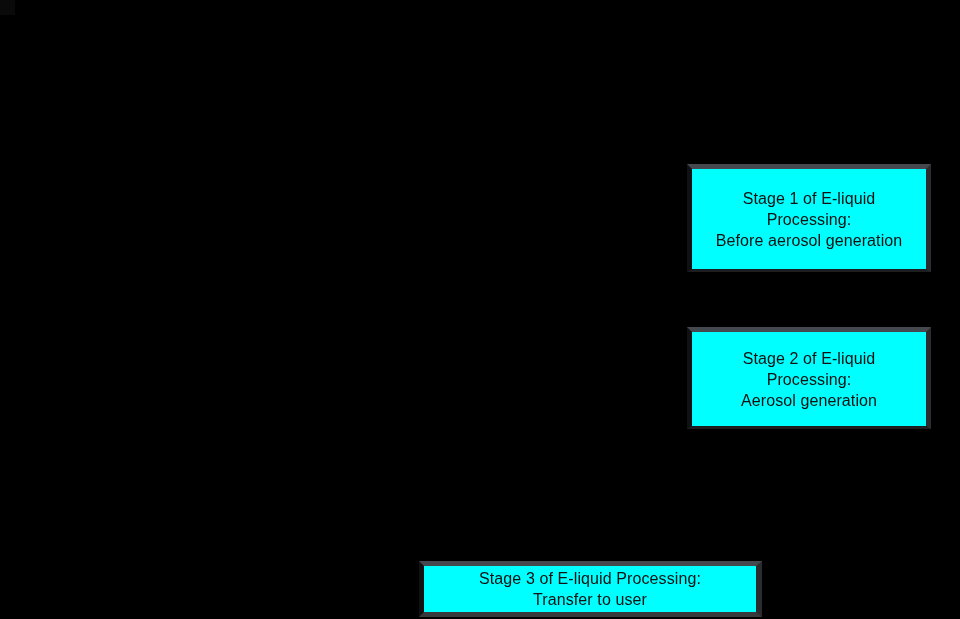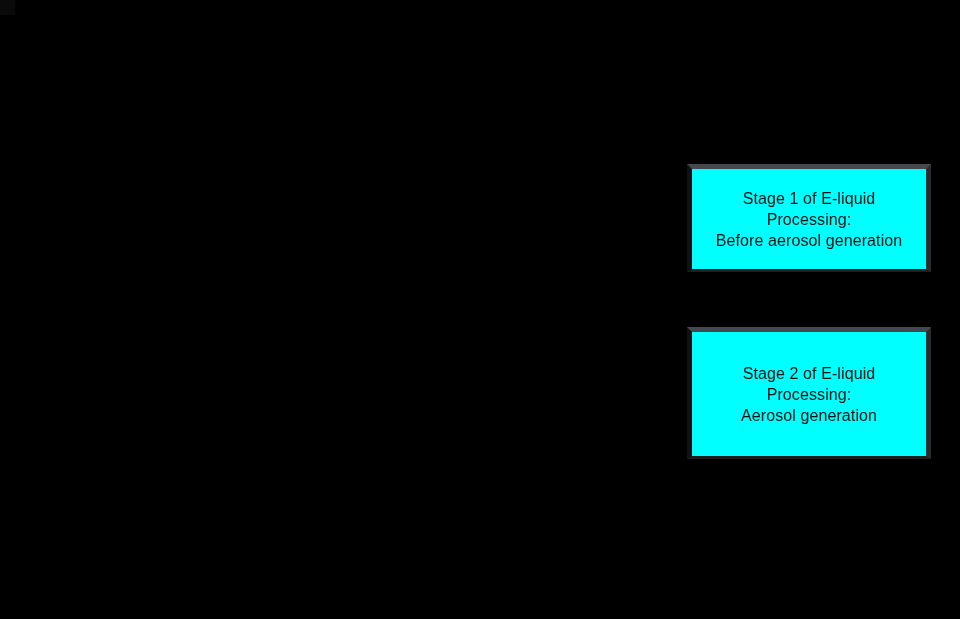--- a/index.html
+++ b/index.html
@@ -41,21 +41,21 @@
     top: 164px;
     width: 244px;
     height: 108px;
     border-bottom: 3px solid #1c1e20;
     align-items: center;
   }
   .node-stage-2 {
     left: 687px;
     top: 327px;
     width: 244px;
-    height: 132px;
+    height: 102px;
     border-bottom: 3px solid #1c1e20;
   }
   .node-stage-3 {
     left: 419px;
     top: 561px;
     width: 343px;
     height: 56px;
     border-right-width: 6px;
     border-bottom: 5px solid #37393d;
   }
@@ -80,14 +80,18 @@
 Processing:
 Before aerosol generation</div>
   </div>
 
   <div class="flow-node node-stage-2">
     <div class="node-label">Stage 2 of E-liquid
 Processing:
 Aerosol generation</div>
   </div>
 
+  <div class="flow-node node-stage-3">
+    <div class="node-label">Stage 3 of E-liquid Processing:
+Transfer to user</div>
+  </div>
 
 </div>
 
 </body></html>

